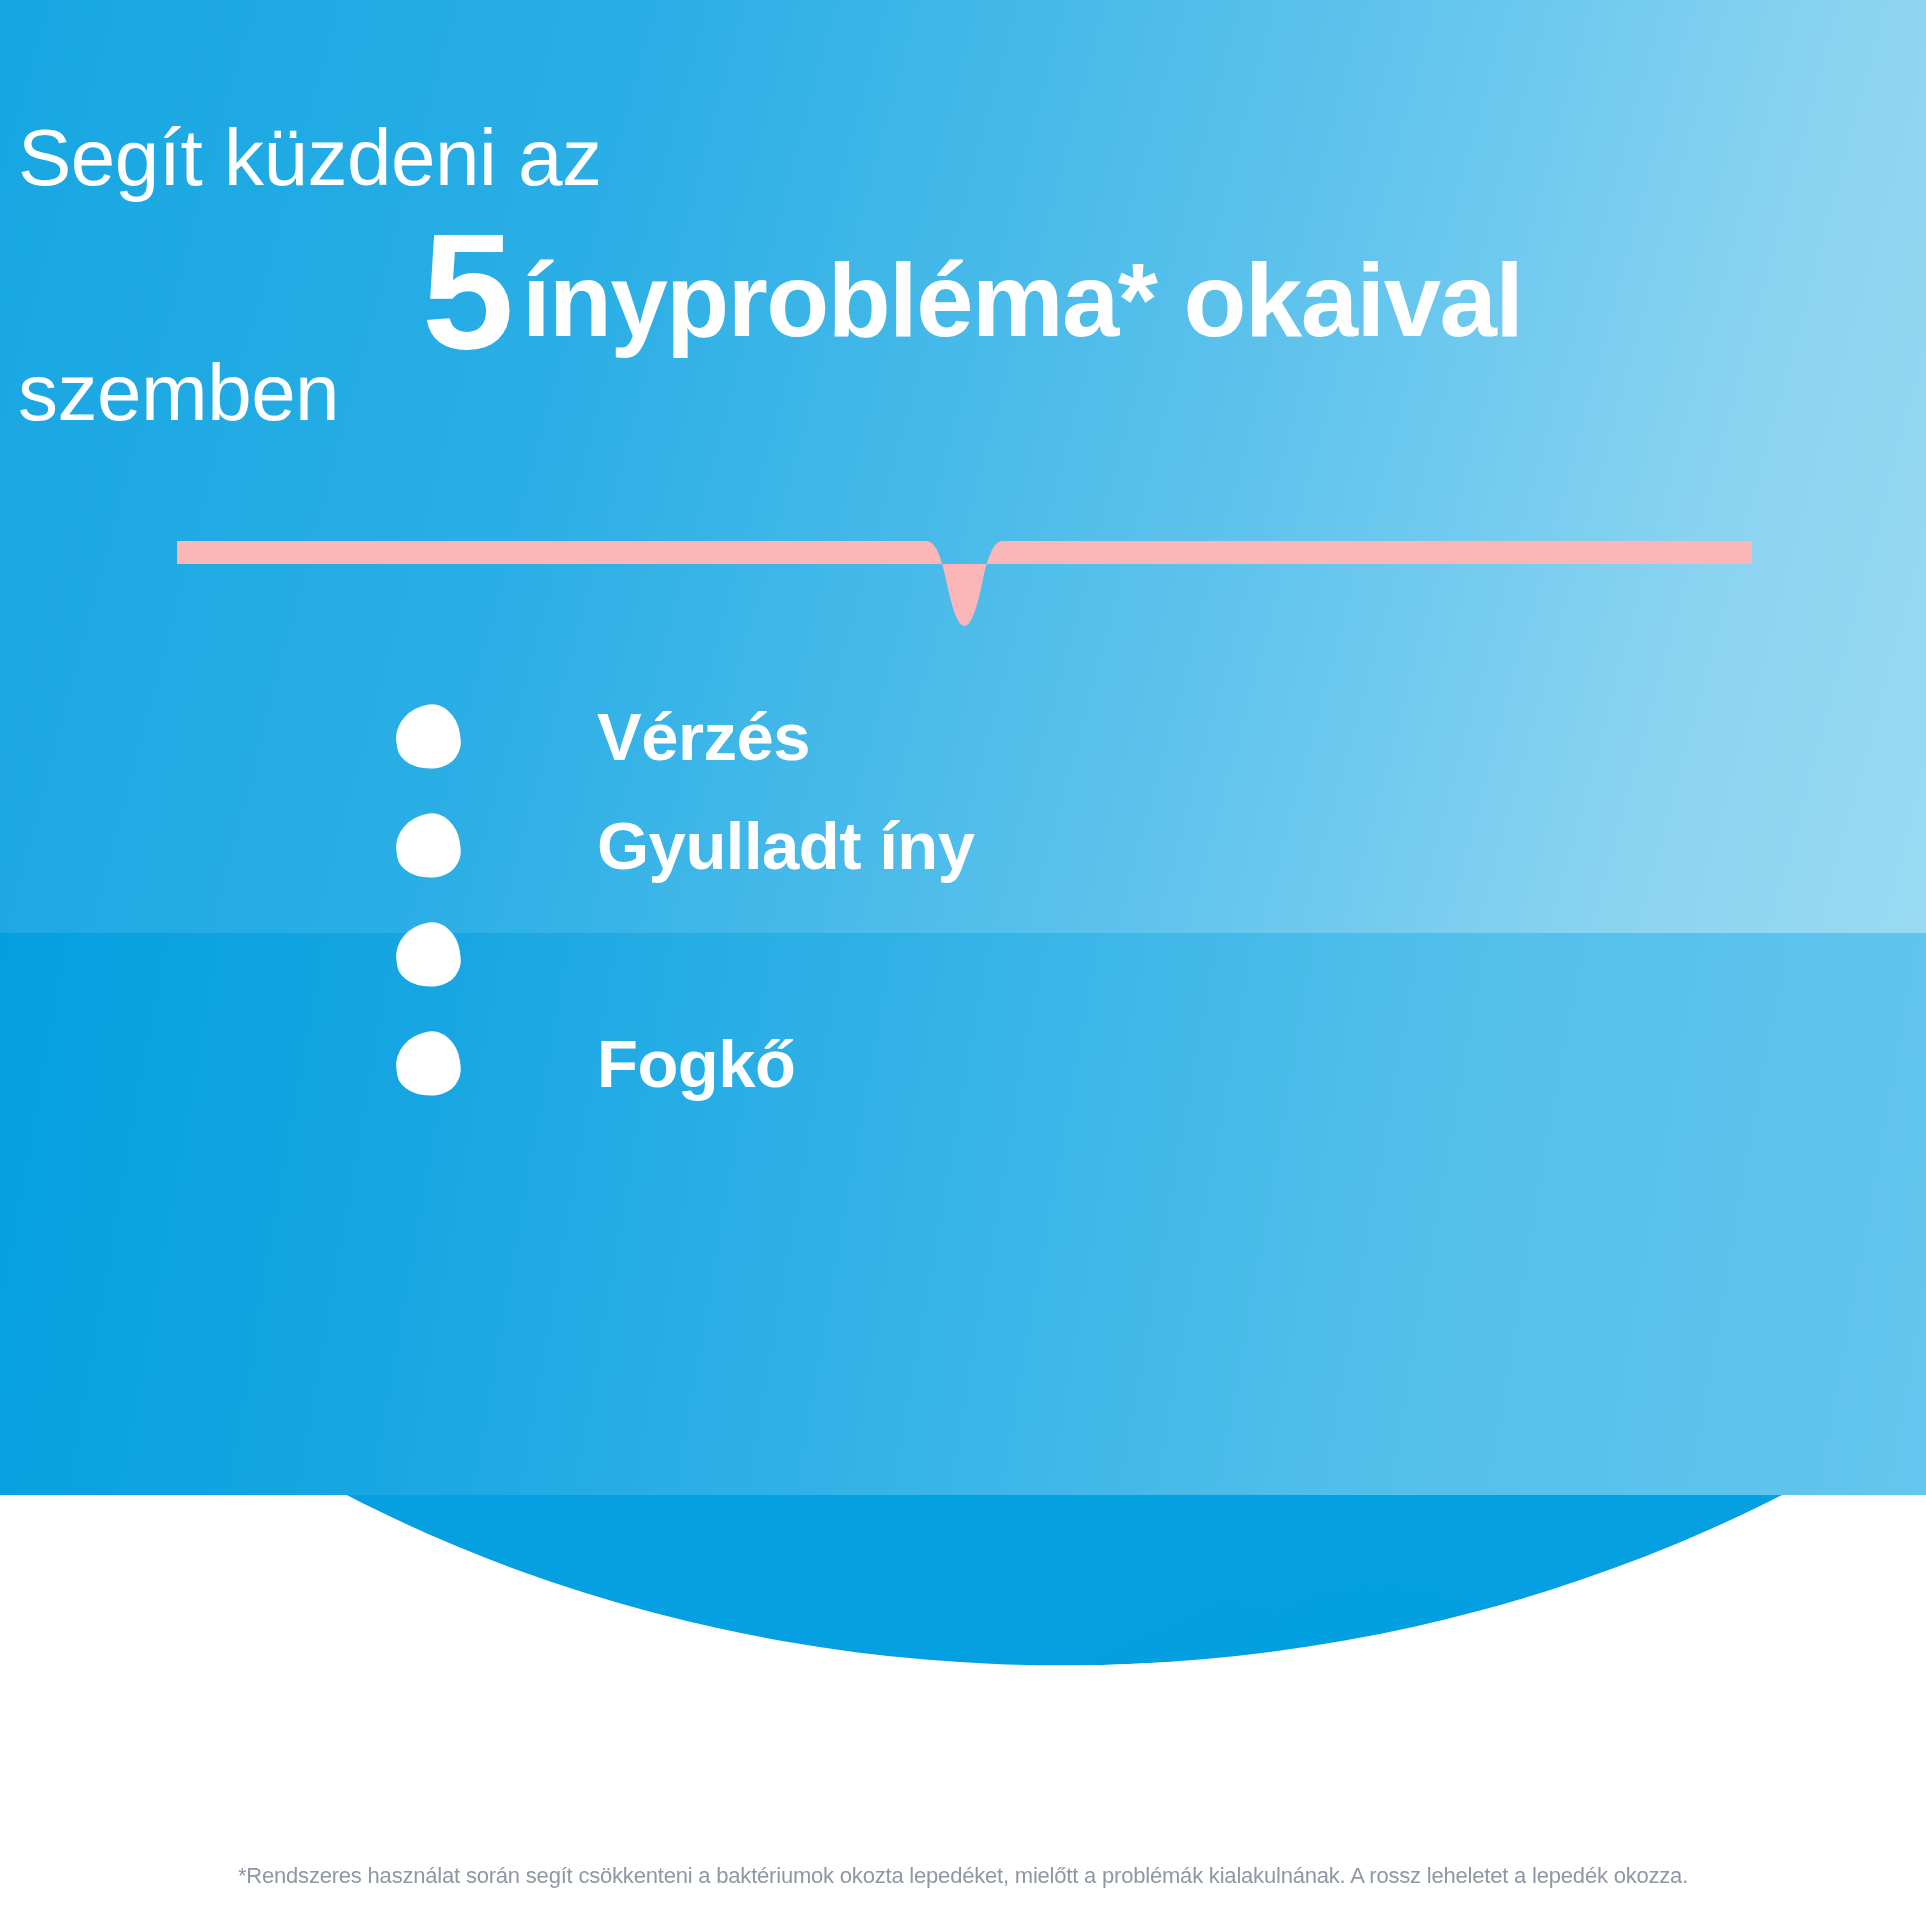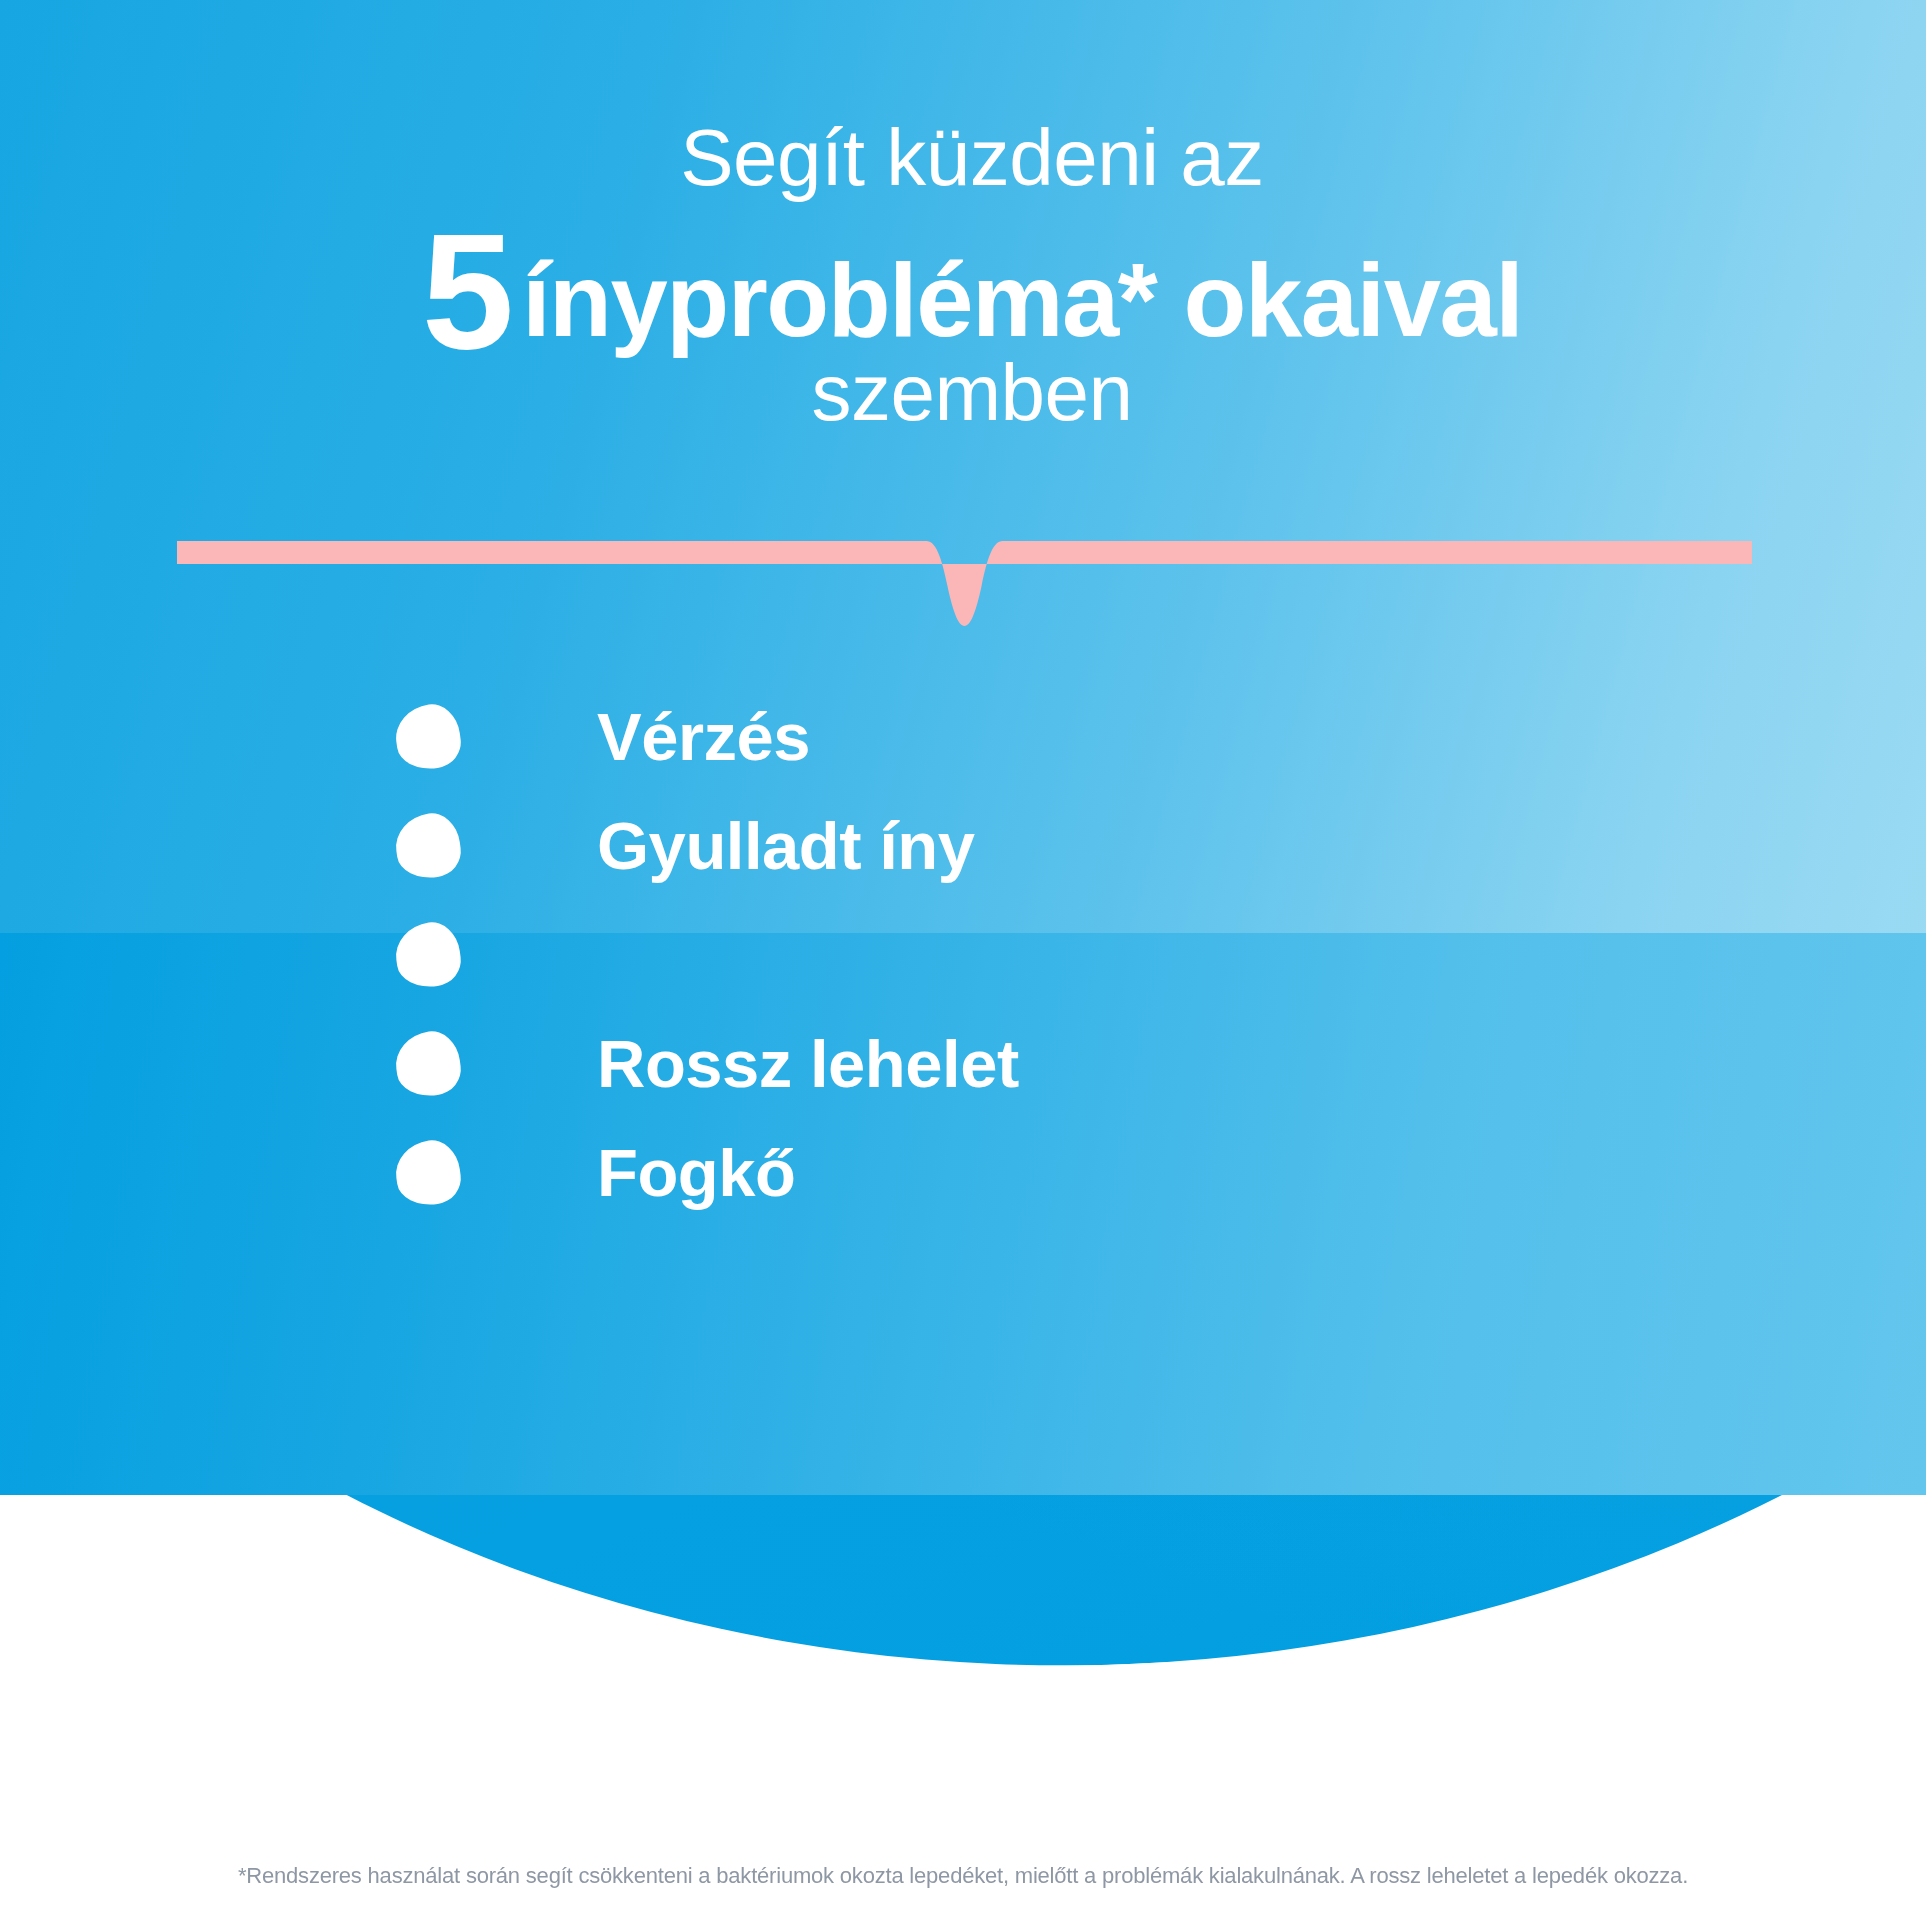--- a/index.html
+++ b/index.html
@@ -62,21 +62,21 @@
     position: absolute;
     inset: 0;
   }
 
   
   .headline {
     position: absolute;
     left: 18px;
     right: 0;
     top: 115px;
-    text-align: center;
+    text-align: left;
     color: #ffffff;
     line-height: 1;
   }
   .hl-line-1 {
     font-size: 80px;
     font-weight: 400;
     letter-spacing: -0.5px;
     line-height: 1.08;
     display: block;
   }
@@ -230,24 +230,20 @@
       </div>
       <div class="benefit-row">
         <span class="benefit-bullet"></span>
         <span class="benefit-label">Gyulladt íny</span>
       </div>
       <div class="benefit-row">
         <span class="benefit-bullet"></span>
       </div>
       <div class="benefit-row">
         <span class="benefit-bullet"></span>
-        <span class="benefit-label">Rossz lehelet</span>
-      </div>
-      <div class="benefit-row">
-        <span class="benefit-bullet"></span>
         <span class="benefit-label">Fogkő</span>
       </div>
     </div>
 
 
     <div class="footnote">*Rendszeres használat során segít csökkenteni a baktériumok okozta lepedéket, mielőtt a problémák kialakulnának. A rossz leheletet a lepedék okozza.</div>
 
   </div>
 </div>
 

